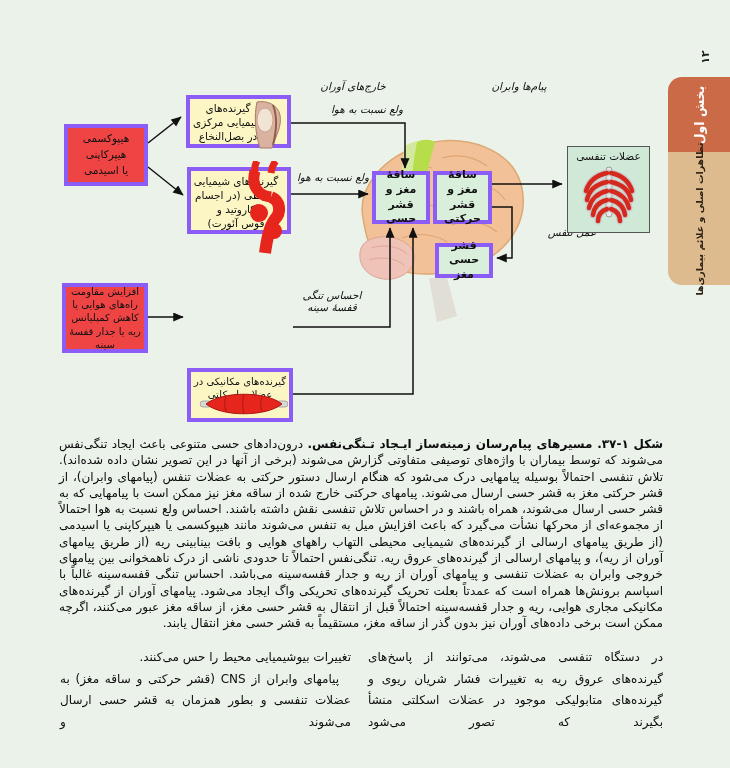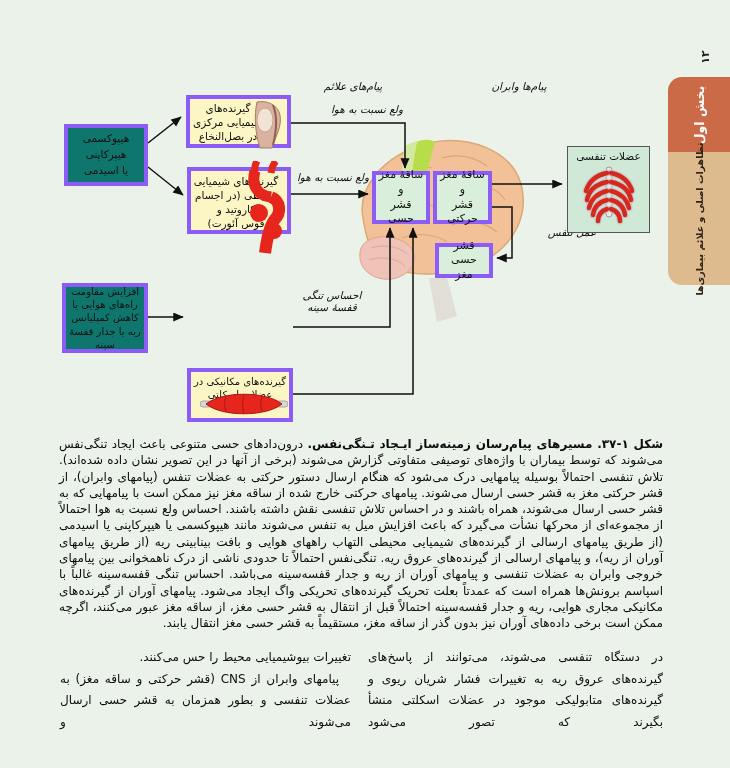--- a/index.html
+++ b/index.html
@@ -29,23 +29,23 @@
   .tab-part .vtext { color:#fff; font-weight:bold; font-size:12.5px; }
   .tab-sect .vtext { color:#2f2315; font-size:9.5px; font-weight:bold; letter-spacing:-0.2px; }
 
   
   .dbox {
     position:absolute; border:4px solid #8b5cf6;
     display:flex; align-items:center; justify-content:center;
     font-size:10.5px; line-height:1.32; text-align:center;
     direction:rtl; z-index:6; white-space:pre-line; color:#101010;
   }
-  .pink   { background:#0f766e; }
+  .pink   { background:#ef4444; }
   .yellow { background:#fcf6c5; }
-  .green  { background:#d9efdb; }
+  .green  { background:#d9efdb;font-weight:bold; }
   .box-a { left:64px;  top:124px; width:84px;  height:62px; line-height:1.5; }
   .box-b { left:186px; top:95px;  width:105px; height:53px; }
   .box-b .txt { position:absolute; left:2px; top:3px; width:72px; white-space:pre-line; }
   .box-c { left:187px; top:167px; width:104px; height:67px; }
   .box-c .txt { position:absolute; left:2px; top:4px; width:86px; white-space:pre-line; }
   .box-d { left:62px;  top:283px; width:86px;  height:70px; font-size:10px; }
   .box-e { left:187px; top:277px; width:106px; height:78px; }
   .box-e .txt { position:absolute; left:4px; top:3px; width:98px; text-align:left; white-space:pre-line; font-size:10px; }
   .box-f { left:187px; top:368px; width:106px; height:54px; align-items:flex-start; }
   .box-f .txt { position:absolute; left:0; top:3px; width:100%; text-align:center; white-space:pre-line; font-size:10px; }
@@ -124,21 +124,21 @@
       <path d="M291,123 L405,123 L405,168" marker-end="url(#ah)"></path>
       <path d="M291,194 L368,194" marker-end="url(#ah)"></path>
       <path d="M148,317 L183,317" marker-end="url(#ah)"></path>
       <path d="M293,327 L390,327 L390,228" marker-end="url(#ah)"></path>
       <path d="M293,394 L413,394 L413,228" marker-end="url(#ah)"></path>
       <path d="M492,184 L562,184" marker-end="url(#ah)"></path>
       <path d="M492,207 L512,207 L512,258 L497,258" marker-end="url(#ah)"></path>
     </g>
   </svg>
 
-  <div class="dlabel lbl-afferent">پیام‌های علائم</div>
+  <div class="dlabel lbl-afferent">خارج‌های آوران</div>
   <div class="dlabel lbl-efferent">پیام‌ها وابران</div>
   <div class="dlabel lbl-air1">ولع نسبت به هوا</div>
   <div class="dlabel lbl-air2">ولع نسبت به هوا</div>
   <div class="dlabel lbl-chest">احساس تنگی
 قفسهٔ سینه</div>
   <div class="dlabel lbl-act">عمل تنفس</div>
 
   <div class="dbox pink box-a">هیپوکسمی
 هیپرکاپنی
 یا اسیدمی</div>

